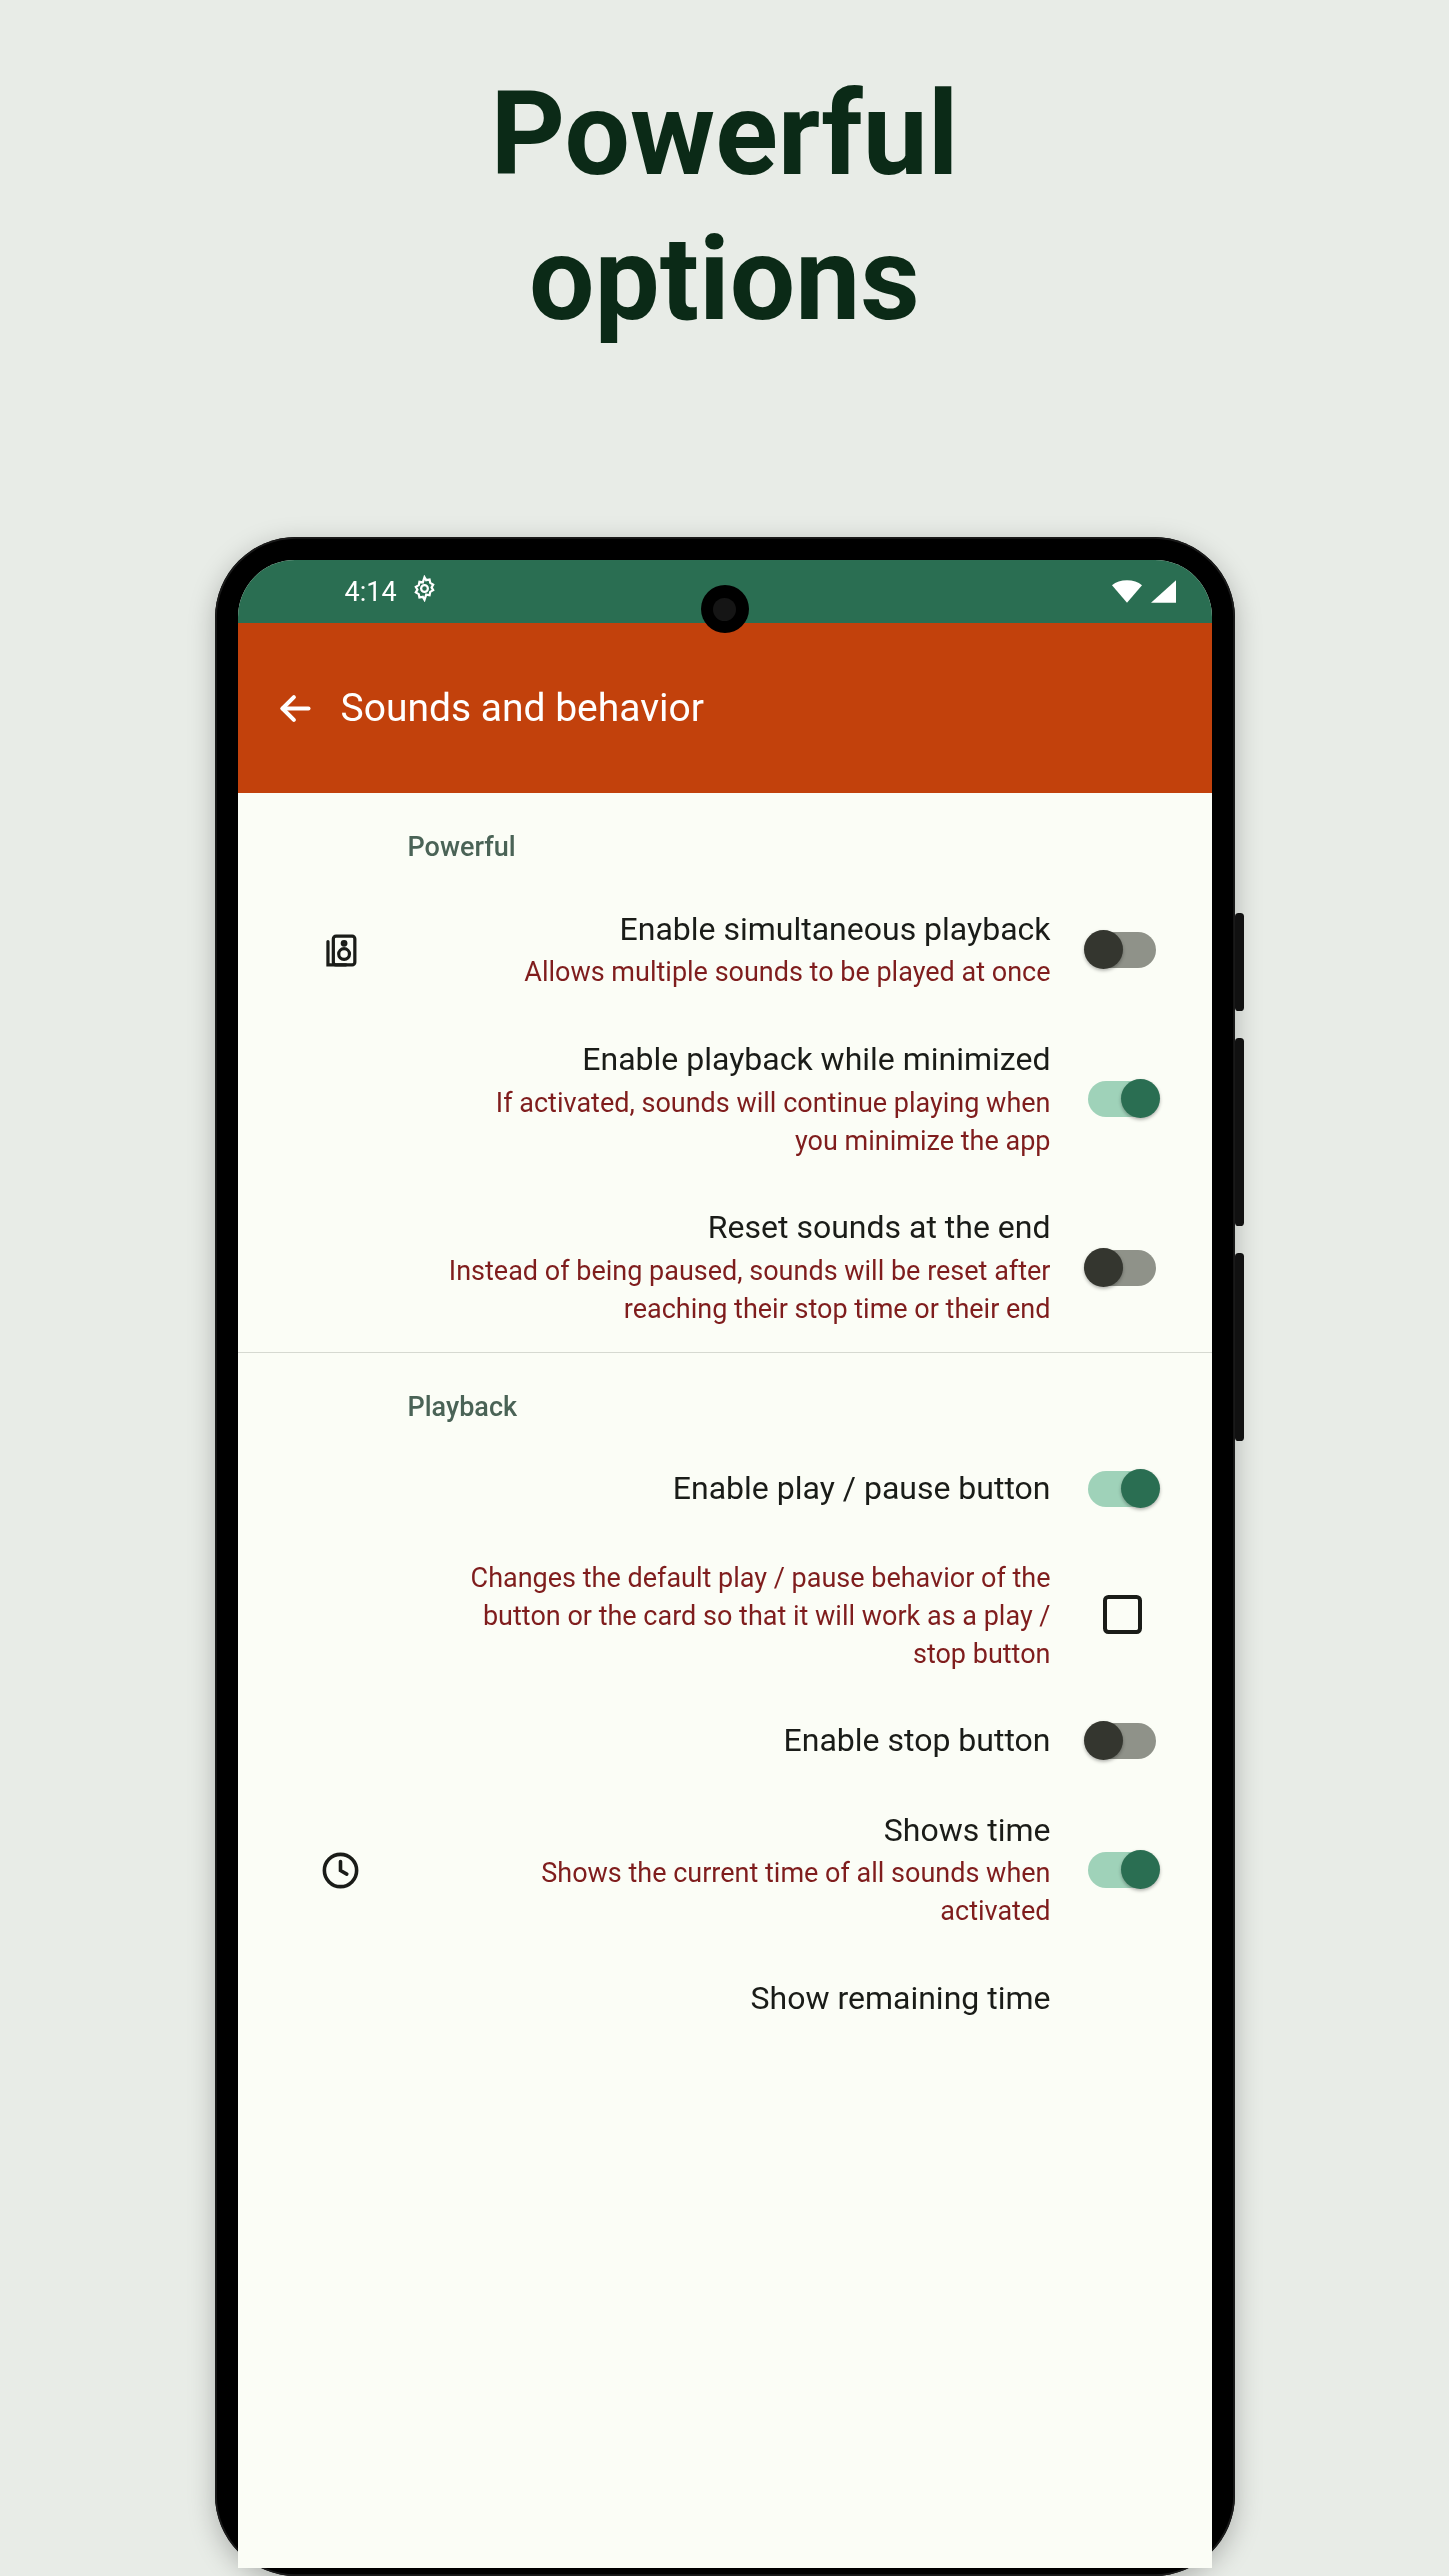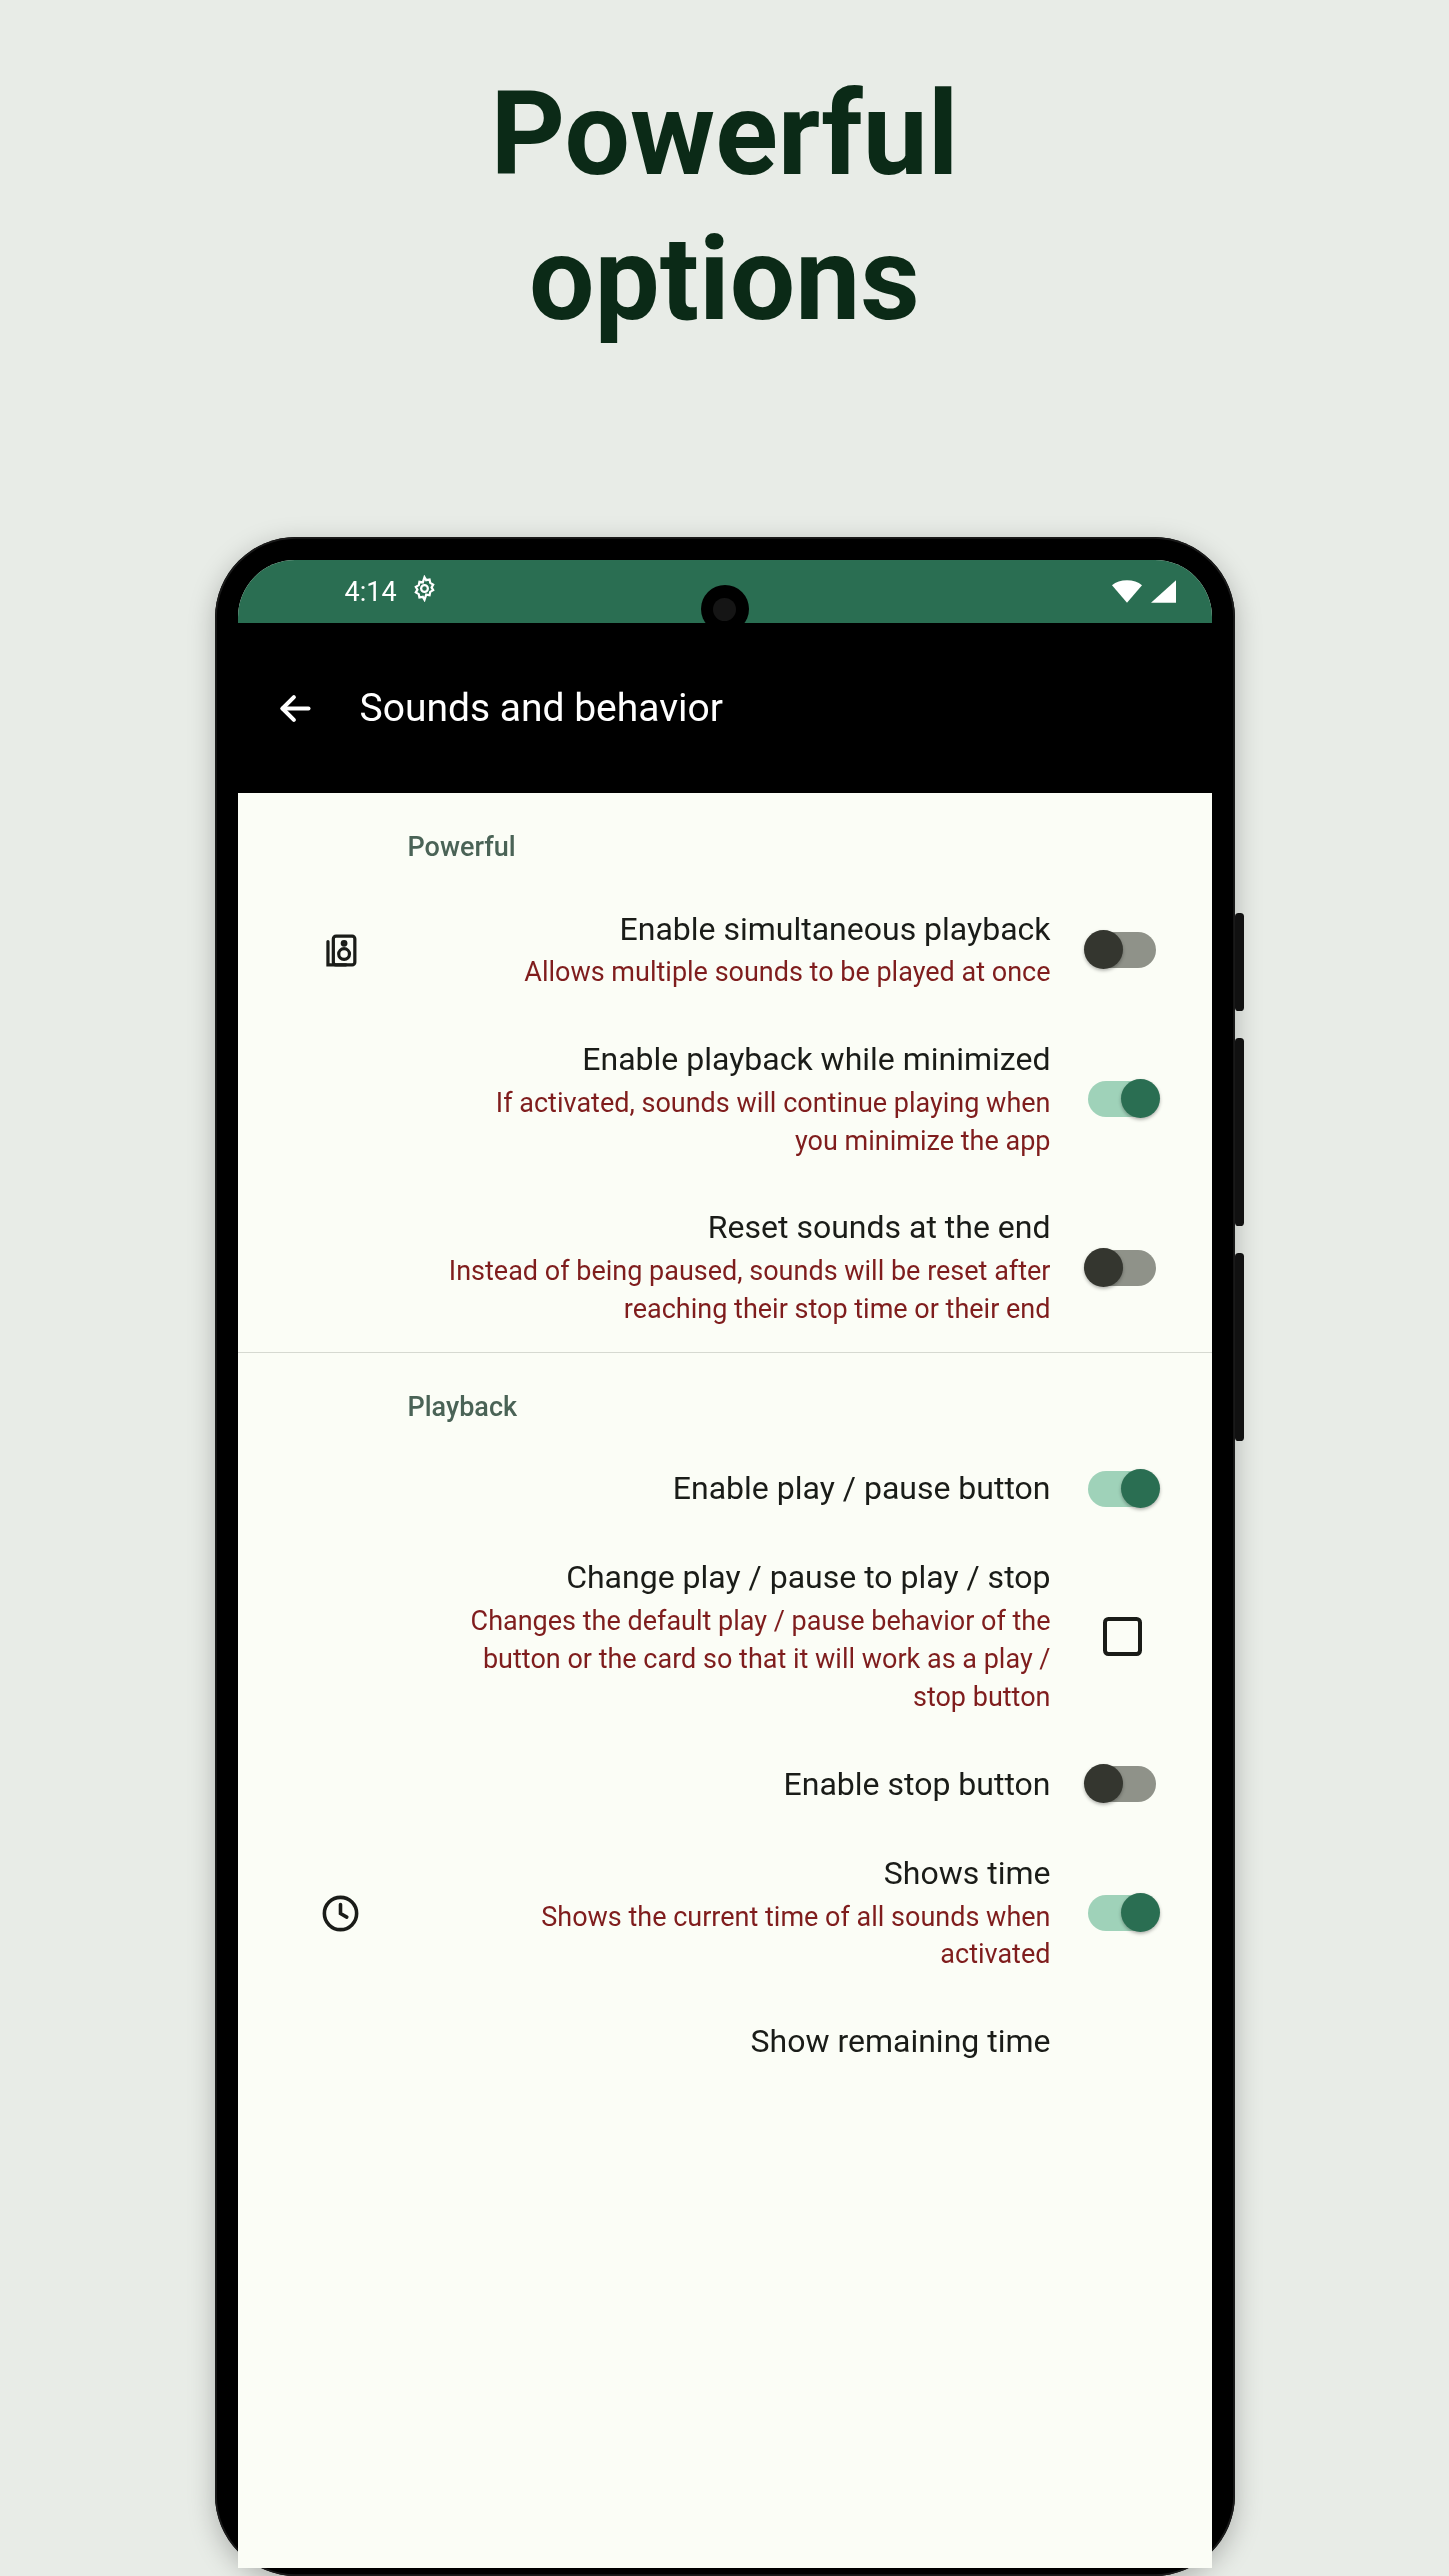--- a/index.html
+++ b/index.html
@@ -86,25 +86,25 @@
     justify-content: space-between;
     font-size: 27px;
   }
   .status-left { display: flex; align-items: center; gap: 14.3px; }
   .status-right { display: flex; align-items: center; gap: 9px; }
   .status-right svg { display: block; }
 
   
   .app-bar {
     height: 170px;
-    background: #000000;
+    background: #c2410c;
     color: #fff;
     display: flex;
     align-items: center;
-    gap: 43px;
+    gap: 24px;
     padding: 0 36px;
   }
   .back-btn { width: 43px; height: 43px; display:flex; align-items:center; justify-content:center; }
   .app-bar-title { font-size: 39px; font-weight: 400; }
 
   
   .content { padding: 0; }
   .section-header {
     font-size: 27px;
     color: #4a6356;
@@ -293,21 +293,20 @@
           <div class="ctrl-slot">
             <div class="switch on">
                 <div class="thumb"></div>
               </div>
           </div>
         </div>
 
         <div class="setting-row">
           <div class="icon-slot"></div>
           <div class="text-col">
-            <div class="setting-title">Change play / pause to play / stop</div>
             <div class="setting-sub">Changes the default play / pause behavior of the button or the card so that it will work as a play / stop button</div>
           </div>
           <div class="ctrl-slot">
             <div class="checkbox"></div>
           </div>
         </div>
 
         <div class="setting-row">
           <div class="icon-slot"></div>
           <div class="text-col">

